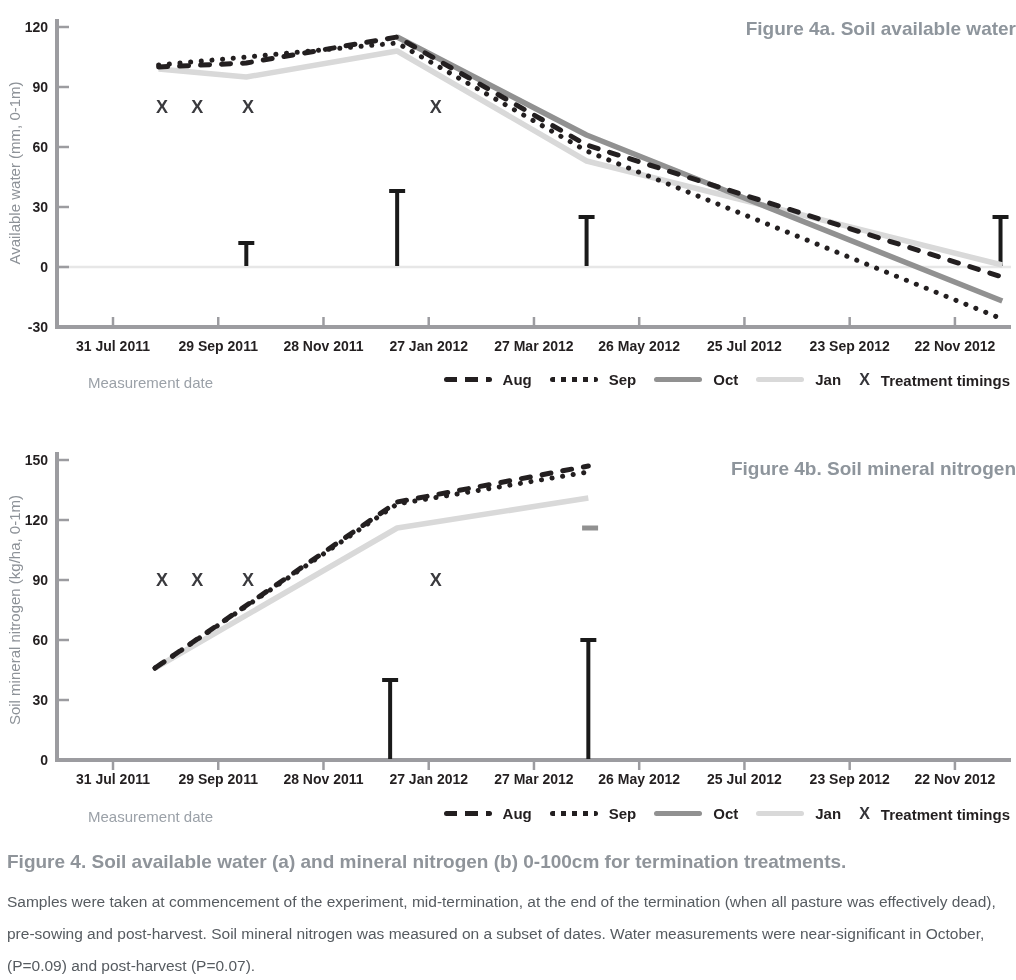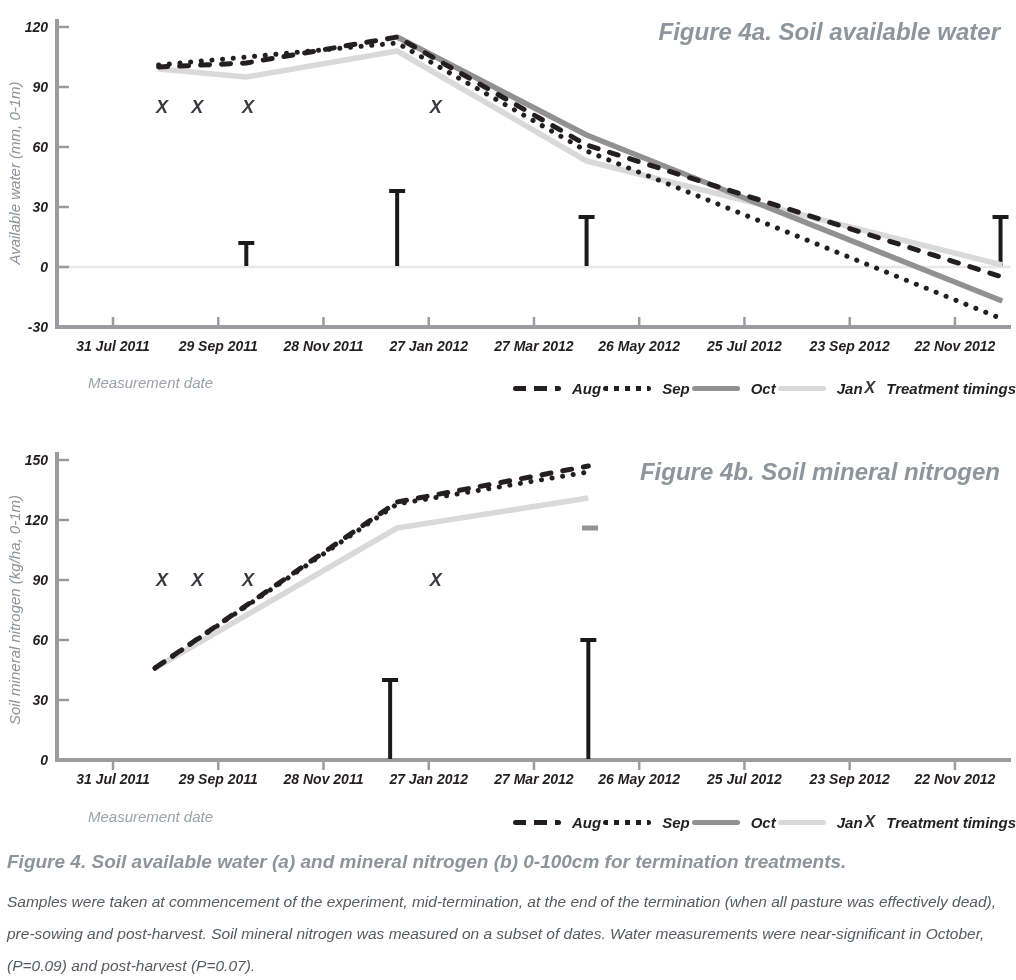--- a/index.html
+++ b/index.html
@@ -1,25 +1,25 @@
 <!DOCTYPE html>
 <html><head>
 <meta charset="utf-8">
 <style>
   html,body{margin:0;padding:0;background:#fff;}
   .page{position:relative;width:1016px;height:980px;background:#fff;overflow:hidden;
-        font-family:"Liberation Sans",sans-serif;font-style:italic;}
+        font-family:"Liberation Sans",sans-serif;}
   .chart-svg{position:absolute;left:0;display:block;}
-  .chart-title{position:absolute;right:16px;text-align:right;font-size:24px;font-weight:bold;
+  .chart-title{position:absolute;right:0;text-align:right;font-size:19px;font-weight:bold;
                color:#8e959c;white-space:nowrap;}
   .ylab{position:absolute;left:14px;transform:translate(-50%,-50%) rotate(-90deg);
         transform-origin:center;font-size:15px;color:#8d9298;white-space:nowrap;}
   .legend-row{position:absolute;left:0;width:1016px;height:26px;}
   .xlab{position:absolute;left:60px;top:3px;font-size:15px;color:#9ba1a8;margin-left:28px;}
-  .legend-items{position:absolute;right:0;top:0;display:flex;align-items:flex-end;gap:2px;height:26px;}
+  .legend-items{position:absolute;right:6px;top:0;display:flex;align-items:flex-start;gap:18px;height:26px;}
   .li{display:flex;align-items:center;gap:11px;font-size:15px;font-weight:bold;color:#231f20;white-space:nowrap;}
   .sw{display:inline-block;width:48px;height:5px;border-radius:3px;}
   .xsym{font-size:16px;font-weight:600;color:#35353a;}
   .caption{position:absolute;left:7px;right:0;top:851px;font-size:19px;font-weight:bold;
            color:#8f949a;}
   .caption-body{position:absolute;left:7px;right:12px;top:886px;font-size:15.5px;line-height:32px;
                 color:#565b60;}
   .tick-num{font-family:"Liberation Sans",sans-serif;font-size:14px;font-weight:bold;fill:#231f20;}
   .date-lab{font-family:"Liberation Sans",sans-serif;font-size:14px;font-weight:bold;fill:#231f20;}
   .tmark{font-family:"Liberation Sans",sans-serif;font-size:18px;font-weight:600;fill:#3a3a3e;}

